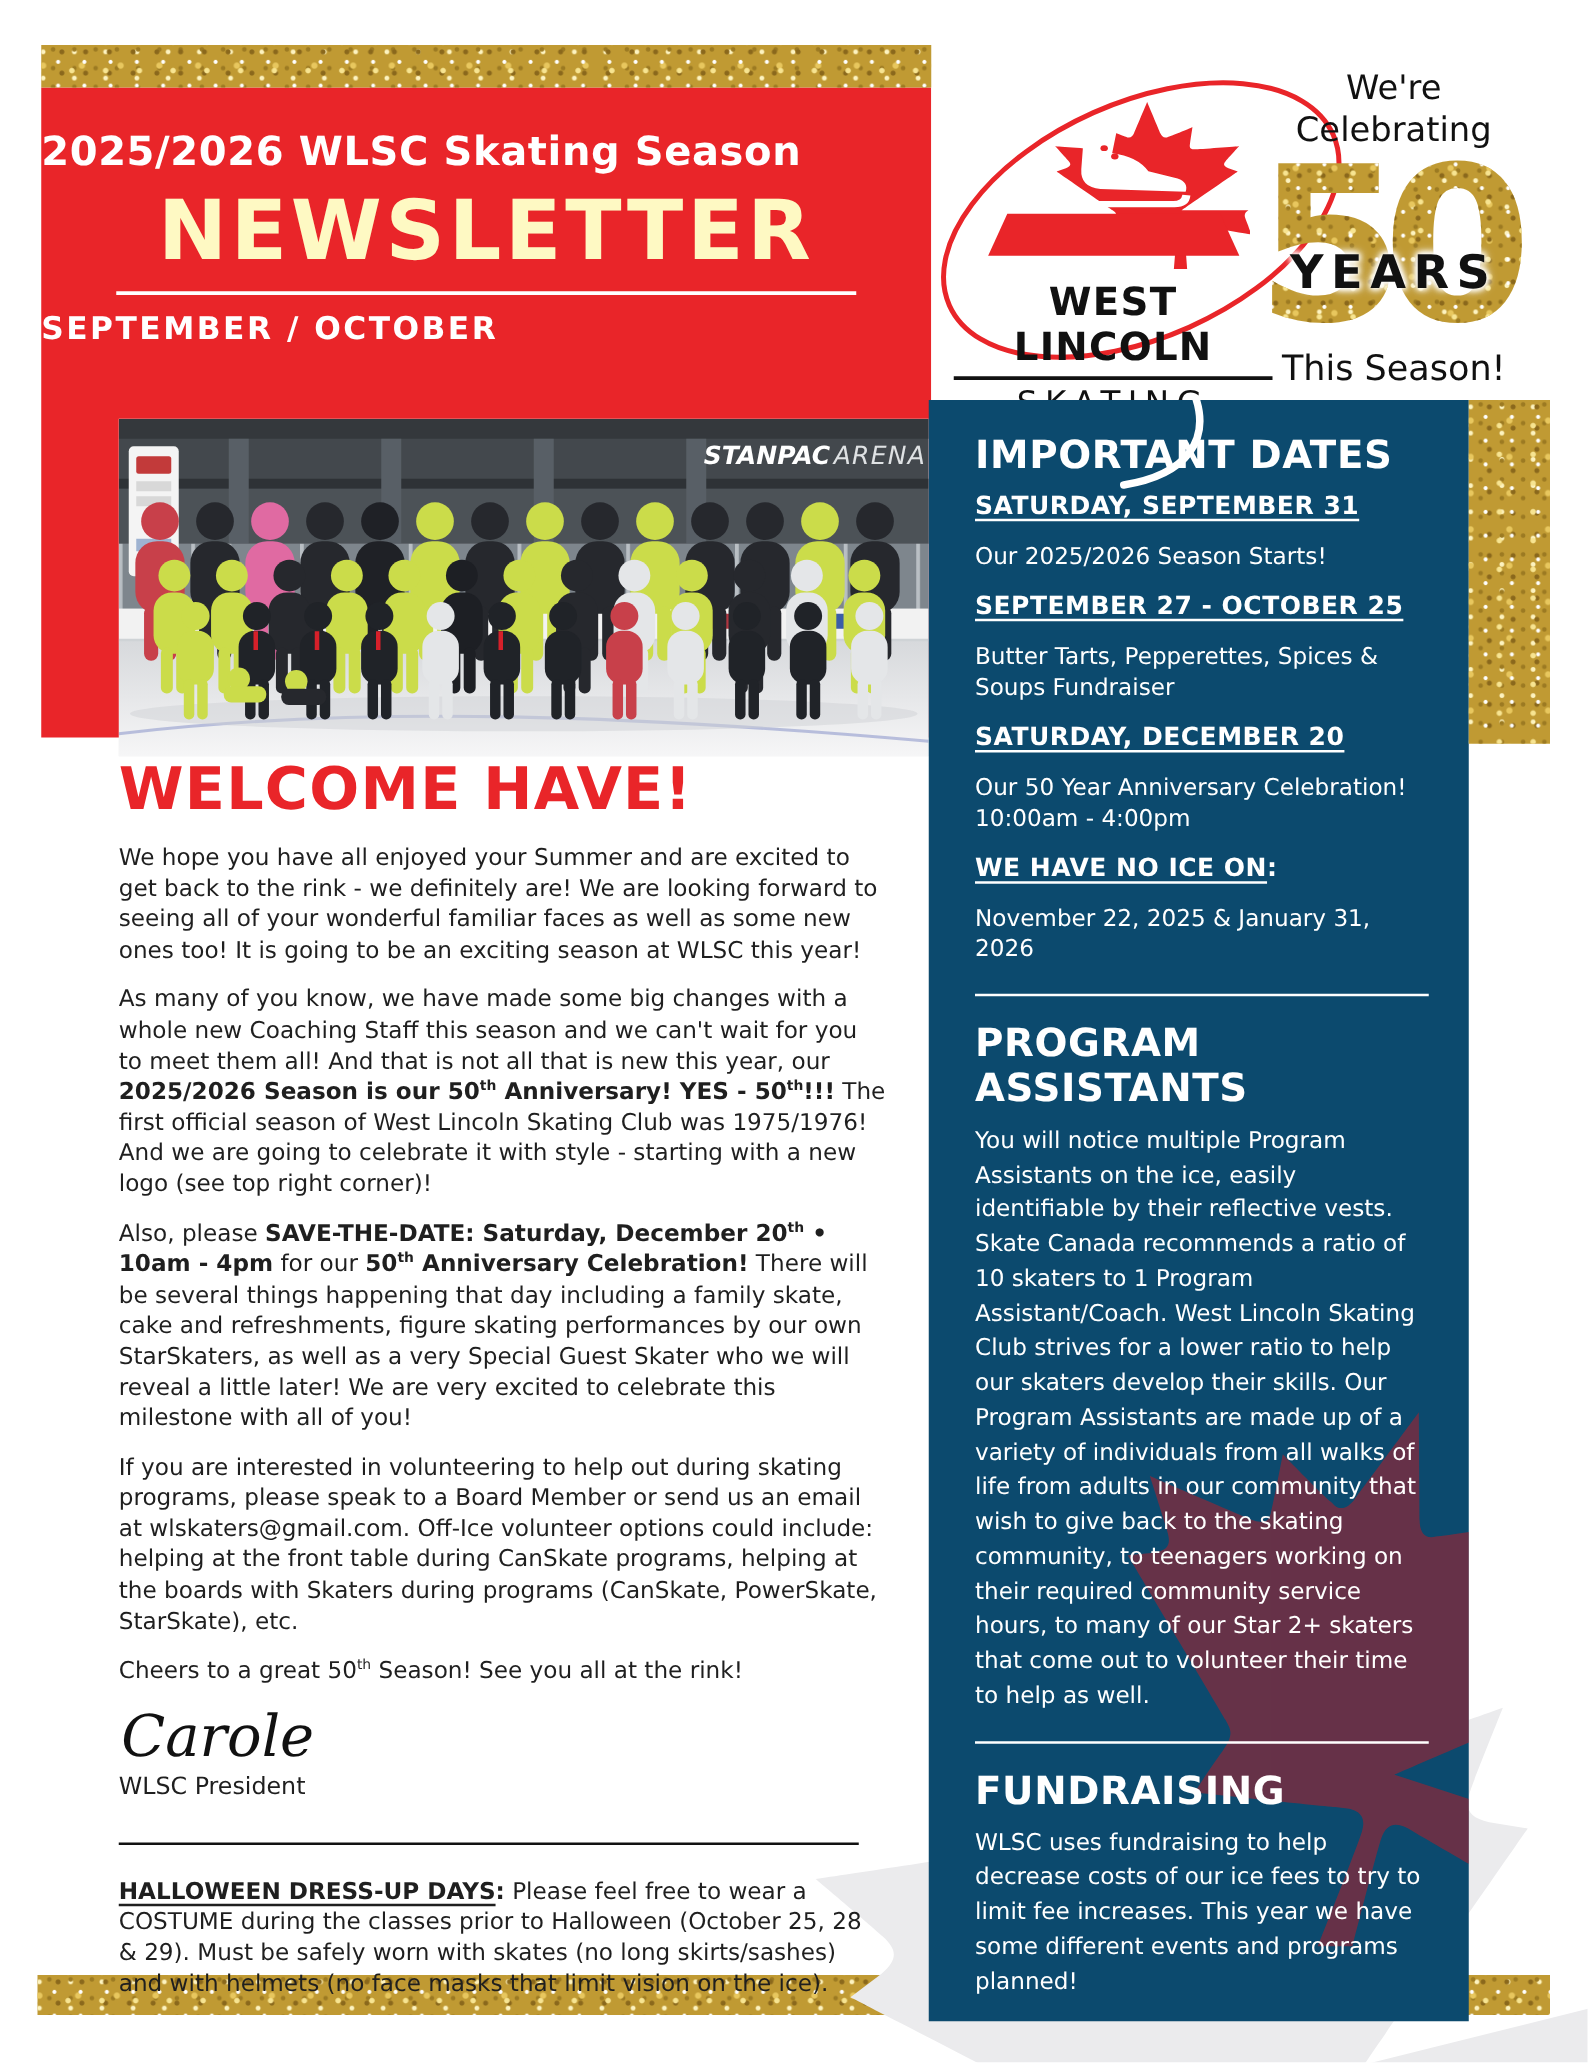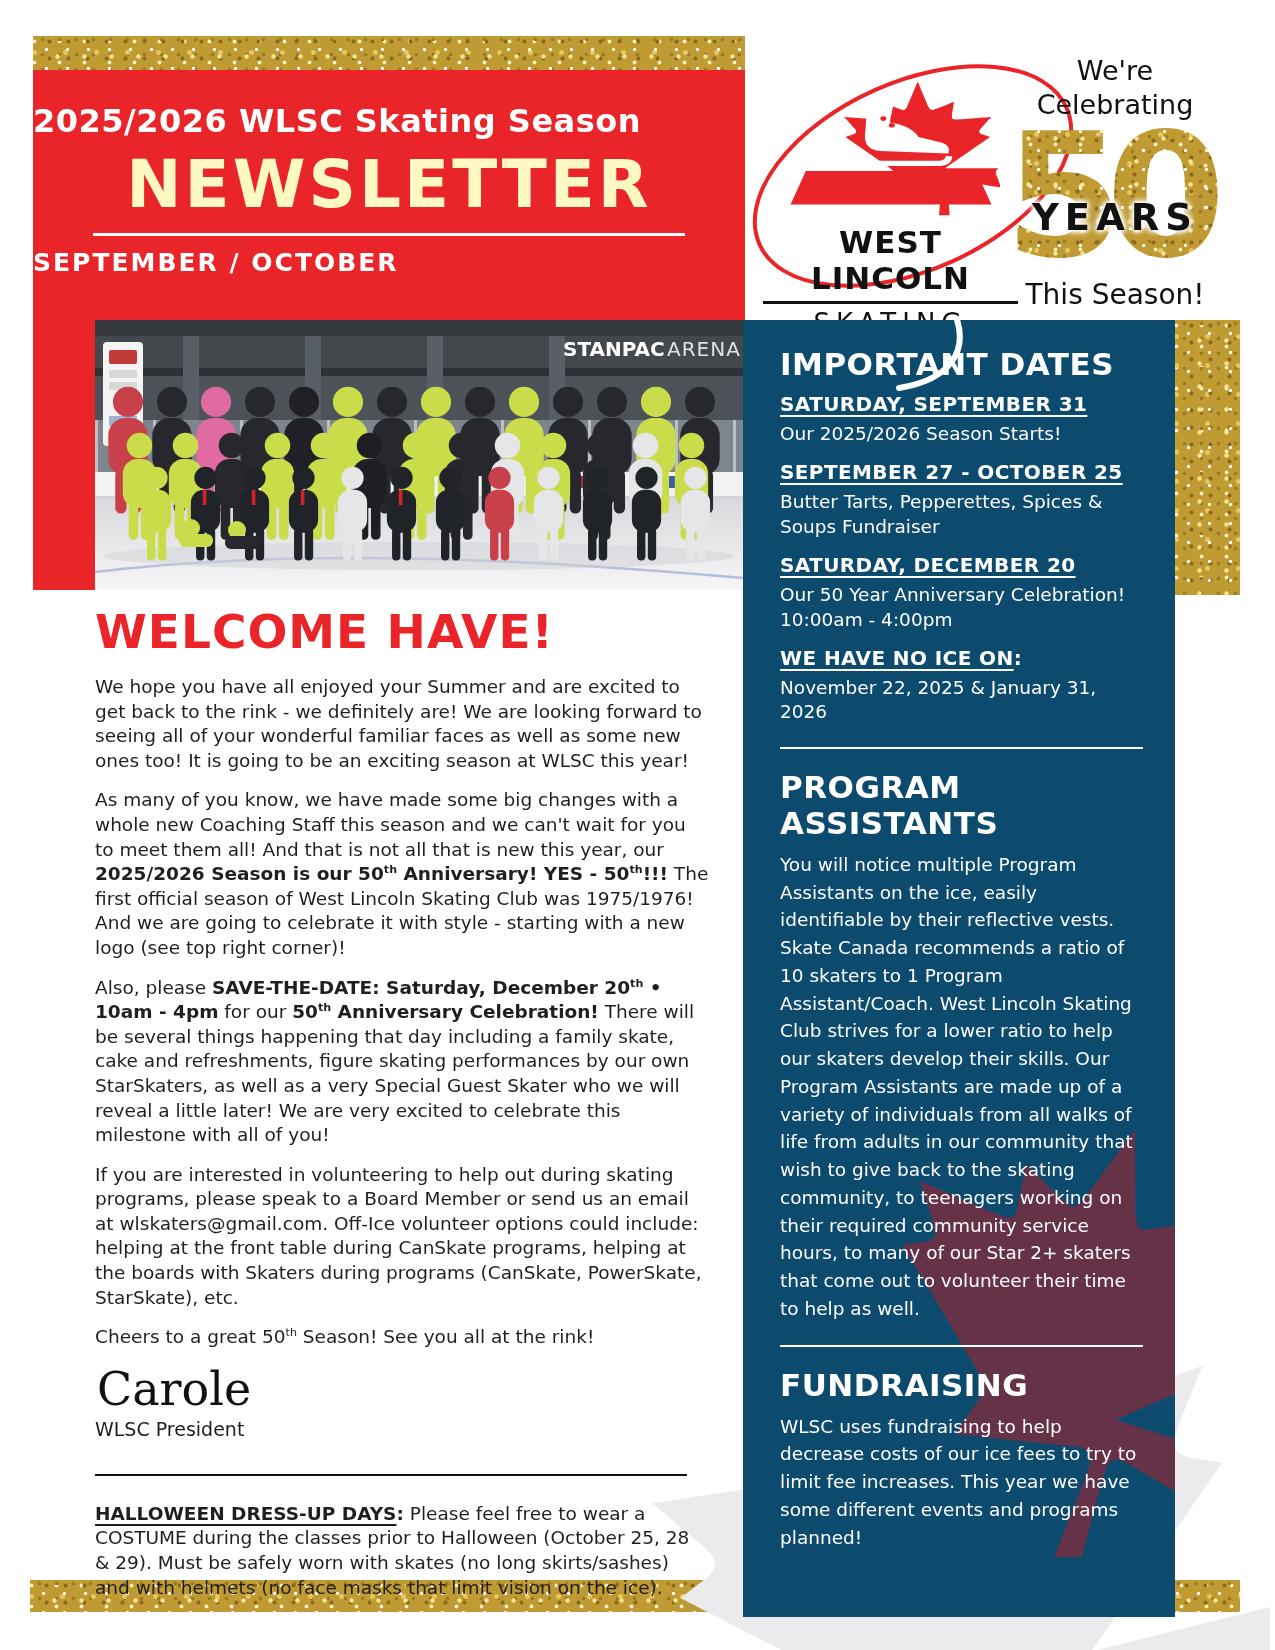--- a/index.html
+++ b/index.html
@@ -25,21 +25,21 @@
   .gold-top{position:absolute;left:33px;top:36px;width:712px;height:34px;z-index:4;}
   .gold-right{position:absolute;left:1175px;top:320px;width:65px;height:275px;z-index:4;}
   .gold-bottom{position:absolute;left:30px;top:1580px;width:1210px;height:32px;z-index:1;}
 
   
   .red-header{position:absolute;left:33px;top:70px;width:712px;height:520px;background:#e92529;z-index:3;}
   .season-line{margin-top:32px;text-align:left;color:#fff;font-weight:700;font-size:32px;letter-spacing:.5px;}
   .big-title{margin-top:6px;text-align:center;color:#fef9c3;font-weight:800;font-size:66px;letter-spacing:3px;}
   .title-rule{height:0;border-bottom:3px solid #fff;margin:10px 60px 12px 60px;}
   .subtitle{text-align:left;color:#fff;font-weight:700;font-size:25px;letter-spacing:2px;}
-  .photo{position:absolute;left:62px;top:250px;width:648px;height:270px;overflow:hidden;background:#e9eaec;}
+  .photo{position:absolute;left:62px;top:265px;width:648px;height:270px;overflow:hidden;background:#e9eaec;font-style:italic;}
   .photo svg{display:block;width:100%;height:100%;}
 
   
   .logo-area{position:absolute;left:745px;top:36px;width:497px;height:284px;background:#fff;z-index:3;}
   .swoosh-svg{position:absolute;left:0;top:0;width:497px;height:284px;overflow:hidden;}
   .logo-left{position:absolute;left:18px;top:14px;width:255px;text-align:center;}
   .leaf-svg{display:block;margin:0 auto;width:218px;height:172px;}
   .club-line1{display:inline-block;font-weight:800;font-size:31px;letter-spacing:1px;color:#111;
               border-bottom:3px solid #111;padding-bottom:5px;margin-top:2px;}
   .club-line2{font-weight:400;font-size:26px;letter-spacing:6px;color:#111;margin-top:4px;}
@@ -53,32 +53,32 @@
                text-shadow:0 0 5px #fff,0 0 5px #fff,0 0 7px #fff,0 0 9px #fff;}
   .fifty-bottom{font-size:28px;color:#111;margin-top:2px;}
 
   
   .sidebar{position:absolute;left:743px;top:320px;width:432px;height:1297px;background:#0c4a6e;color:#fff;z-index:3;overflow:hidden;}
   .sidebar-inner{position:relative;z-index:2;padding:26px 30px 0 37px;}
   .sb-heading{font-weight:800;font-size:31px;letter-spacing:.5px;margin:0 0 10px 0;}
   .sb-entry{margin-bottom:14px;}
   .entry-label{font-weight:700;font-size:20px;letter-spacing:.4px;}
   .entry-label .u{text-decoration-thickness:2px;}
-  .entry-desc{font-size:18.5px;line-height:1.32;margin-top:6px;}
+  .entry-desc{font-size:18.5px;line-height:1.32;margin-top:18px;}
   .sb-divider{border:none;border-top:2px solid #fff;margin:22px 2px 20px 0;}
   .sb-body{font-size:18.5px;line-height:1.5;}
   .leaf-watermark-red{position:absolute;right:-120px;bottom:60px;width:560px;height:560px;opacity:.45;z-index:1;}
   .arc-white{position:absolute;left:0;top:0;width:300px;height:100px;z-index:1;}
 
   
   .main-col{position:absolute;left:95px;top:604px;width:614px;z-index:2;}
   .welcome-heading{color:#e92529;font-weight:800;font-size:47px;letter-spacing:1px;margin:0 0 16px 0;}
   .para{font-size:18.5px;line-height:1.33;margin:0 0 15px 0;}
   .closing{font-size:18.5px;line-height:1.33;margin:8px 0 12px 0;}
-  .signature{font-family:"DejaVu Serif","Liberation Serif",serif;font-size:46px;color:#111;margin:6px 0 2px 2px;}
+  .signature{font-family:"DejaVu Serif","Liberation Serif",serif;font-style:italic;font-size:46px;color:#111;margin:6px 0 2px 2px;}
   .sig-role{font-size:19px;margin-bottom:34px;}
   .main-divider{border:none;border-top:2.5px solid #111;width:592px;margin:0 0 26px 0;}
   .halloween{font-size:18.5px;line-height:1.33;}
 
   .gray-leaf{position:absolute;left:430px;top:1130px;width:840px;height:840px;z-index:1;}
 </style>
 </head>
 <body>
 
 <div class="page">

